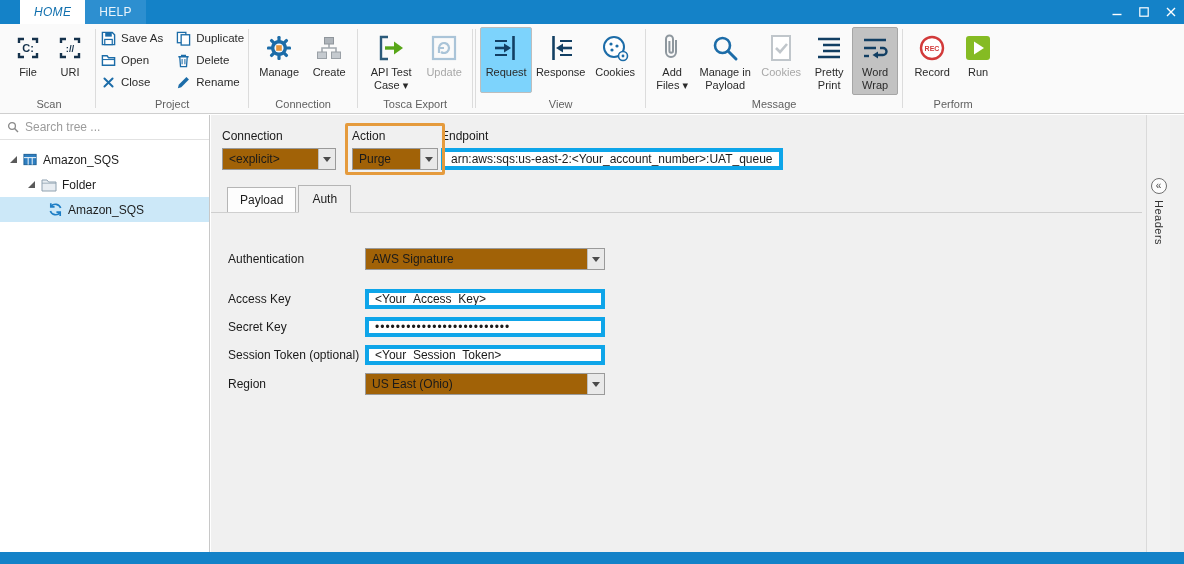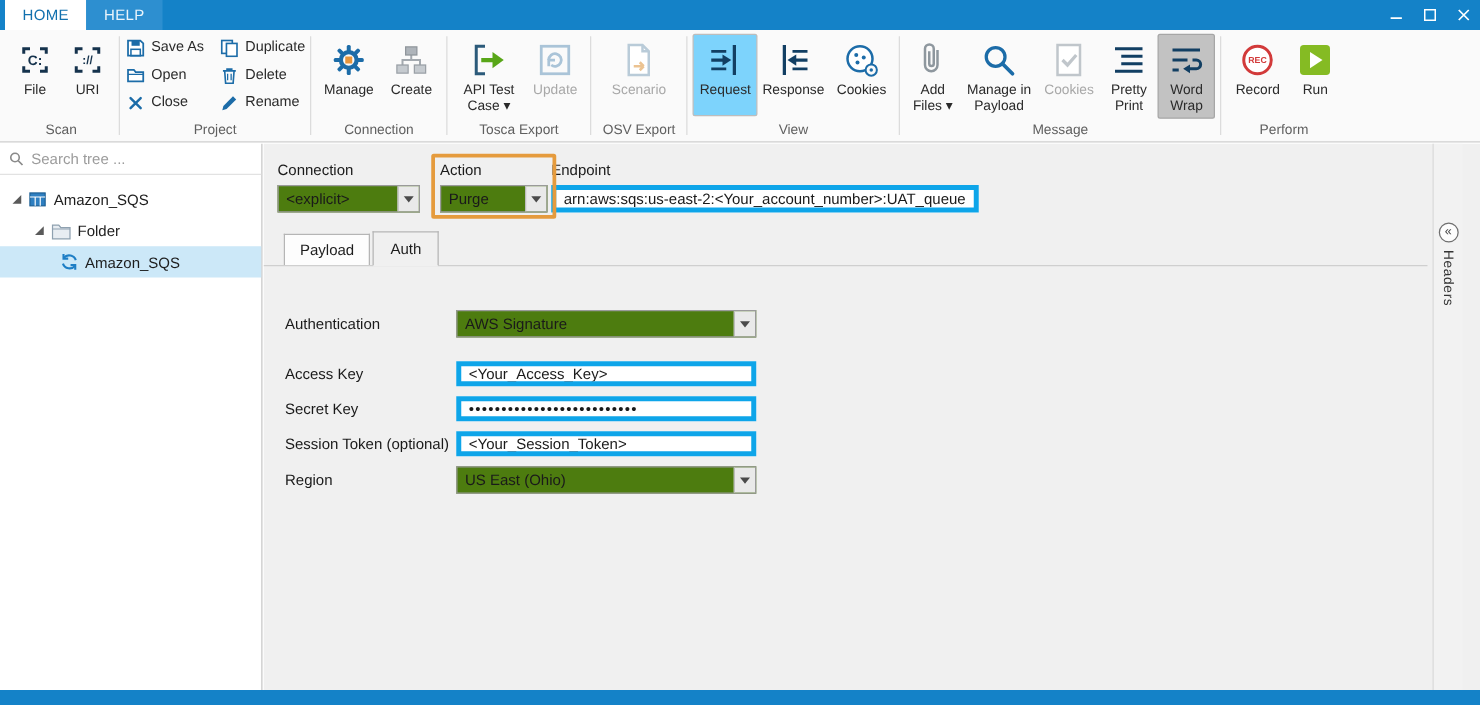--- a/index.html
+++ b/index.html
@@ -3,21 +3,21 @@
 <meta charset="utf-8">
 <style>
   * { margin:0; padding:0; box-sizing:border-box; }
   html,body { background:#e8e8e8; }
   .app { position:relative; width:1184px; height:564px; background:#ffffff; overflow:hidden;
          font-family:"Liberation Sans","DejaVu Sans",sans-serif; font-size:12px; color:#1a1a1a; }
 
   
   .titlebar { position:absolute; left:0; top:0; right:0; height:24px; background:#1482c8; display:flex; align-items:stretch; }
   .ttab { padding:0 14px; display:flex; align-items:center; font-size:12px; letter-spacing:.3px; }
-  .ttab.home { background:#ffffff; color:#1170ae; margin-left:4px; }
+  .ttab.home { background:#ffffff; color:#1170ae; margin-left:20px;font-style:italic; }
   .ttab.help { background:#2d8fd0; color:#eaf4fb; }
   .wincontrols { margin-left:auto; display:flex; }
   .winbtn { width:27px; display:flex; align-items:center; justify-content:center; }
 
   
   .ribbon { position:absolute; left:0; top:24px; width:100%; height:90px; background:#fafafa;
             border-bottom:1px solid #cfcfcf; display:flex; align-items:stretch; padding:0 4px; }
   .rgroup { display:flex; flex-direction:column; }
   .ritems { flex:1; display:flex; align-items:flex-start; justify-content:center; padding:3px 3px 0; }
   .rglabel { text-align:center; font-size:11px; color:#5f5f5f; padding:0 8px 3px; white-space:nowrap; }
@@ -44,21 +44,21 @@
   .trow.ind0 { padding-left:8px; }
   .trow.ind1 { padding-left:26px; }
   .trow.ind2 { padding-left:48px; }
   .trow.selected { background:#cce8f8; }
   .expander { width:10px; display:flex; justify-content:center; }
   .tic { display:flex; }
 
   
   .main { position:absolute; left:211px; top:115px; right:0; bottom:12px; background:#f0f0f0; }
   .lbl { position:absolute; font-size:12px; color:#1a1a1a; white-space:nowrap; }
-  .combo { position:absolute; height:22px; background:#4d7c0f; border:1px solid #9a9a9a; display:flex; align-items:stretch; }
+  .combo { position:absolute; height:22px; background:#a16207; border:1px solid #9a9a9a; display:flex; align-items:stretch; }
   .combo .cval { flex:1; display:flex; align-items:center; padding:0 6px; font-size:12px; white-space:nowrap; overflow:hidden; }
   .combo .cbtn { width:17px; background:#e9e9e9; border-left:1px solid #bdbdbd; display:flex; align-items:center; justify-content:center; }
   .carrow { width:0; height:0; border-left:4px solid transparent; border-right:4px solid transparent; border-top:5px solid #4a4a4a; }
   .tinput { position:absolute; height:22px; background:#fff; border:4px solid #0ea5e9; font-size:12px; padding:0 6px;
             font-family:inherit; color:#1a1a1a; outline:none; }
   .tinput.dots { letter-spacing:1px; }
   .hl-box { position:absolute; left:134px; top:8px; width:100px; height:52px; border:3px solid #e59b3d; border-radius:2px; pointer-events:none; z-index:5; }
 
   .tabs { position:absolute; left:0; right:42px; top:68px; height:30px; display:flex; align-items:flex-end;
           padding-left:16px; border-bottom:1px solid #cfcfcf; }
@@ -249,35 +249,20 @@
                 <path d="M10 20 v-5 h5" fill="none" stroke="#aac4d8" stroke-width="2.2"></path>
               </svg>
           </span>
           <span class="rlbl">Update</span>
         </div>
       </div>
       <div class="rglabel">Tosca Export</div>
     </div>
     <div class="rsep"></div>
 
-    <div class="rgroup">
-      <div class="ritems">
-        <div class="rbtn disabled" style="width:56px">
-          <span class="ric">
-            <svg width="30" height="30" viewBox="0 0 30 30">
-                <path d="M7 3 h11 l5 5 v19 H7 z" fill="#fff" stroke="#b9cbd8" stroke-width="2"></path>
-                <path d="M18 3 v5 h5" fill="none" stroke="#b9cbd8" stroke-width="2"></path>
-                <path d="M11 20 h8 M19 20 l-3.2-3.2 M19 20 l-3.2 3.2" stroke="#ecc391" stroke-width="2" fill="none"></path>
-              </svg>
-          </span>
-          <span class="rlbl">Scenario</span>
-        </div>
-      </div>
-      <div class="rglabel">OSV Export</div>
-    </div>
     <div class="rsep"></div>
 
     <div class="rgroup">
       <div class="ritems">
         <div class="rbtn selected" style="width:52px">
           <span class="ric">
             <svg width="30" height="30" viewBox="0 0 30 30">
                 <path d="M22.5 3 v24" stroke="#123f63" stroke-width="2.6"></path>
                 <path d="M4 8 h12 M4 22 h12" stroke="#123f63" stroke-width="2.2"></path>
                 <path d="M4 15 h10" stroke="#123f63" stroke-width="2.6"></path>

